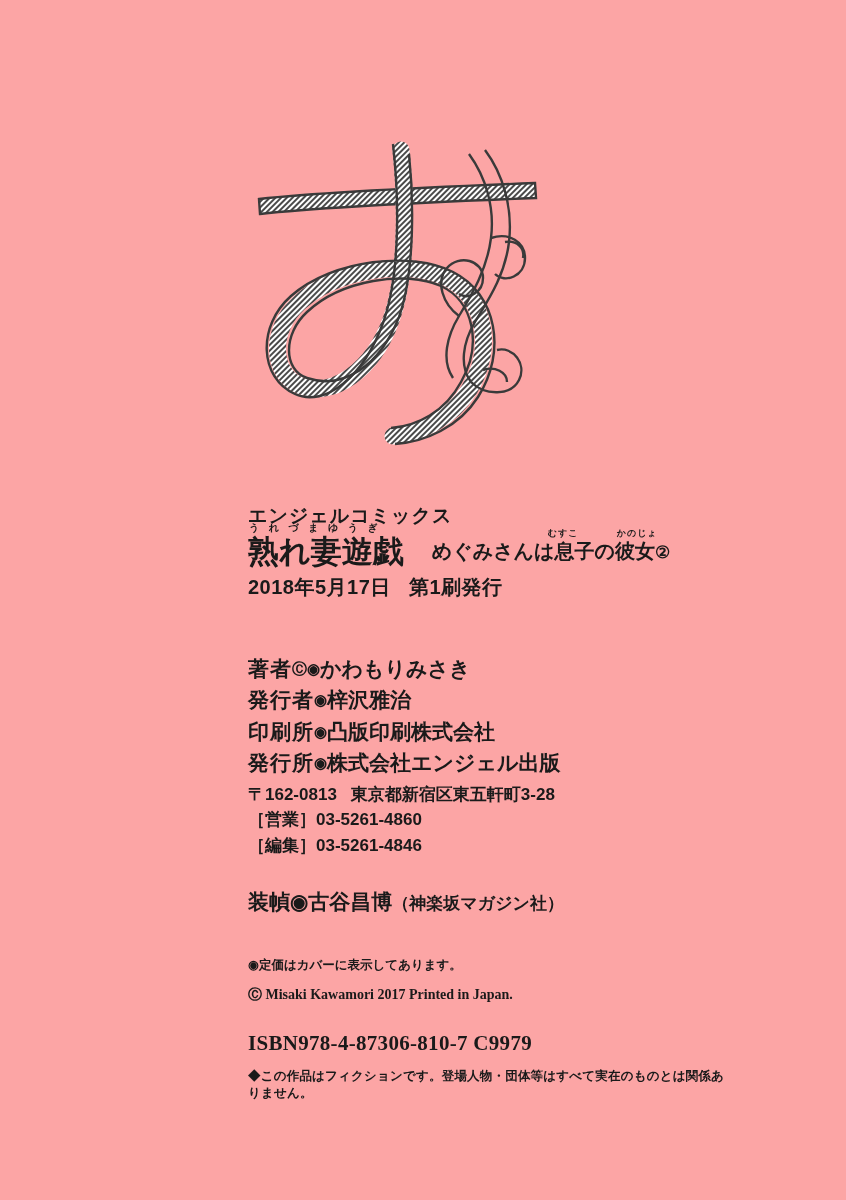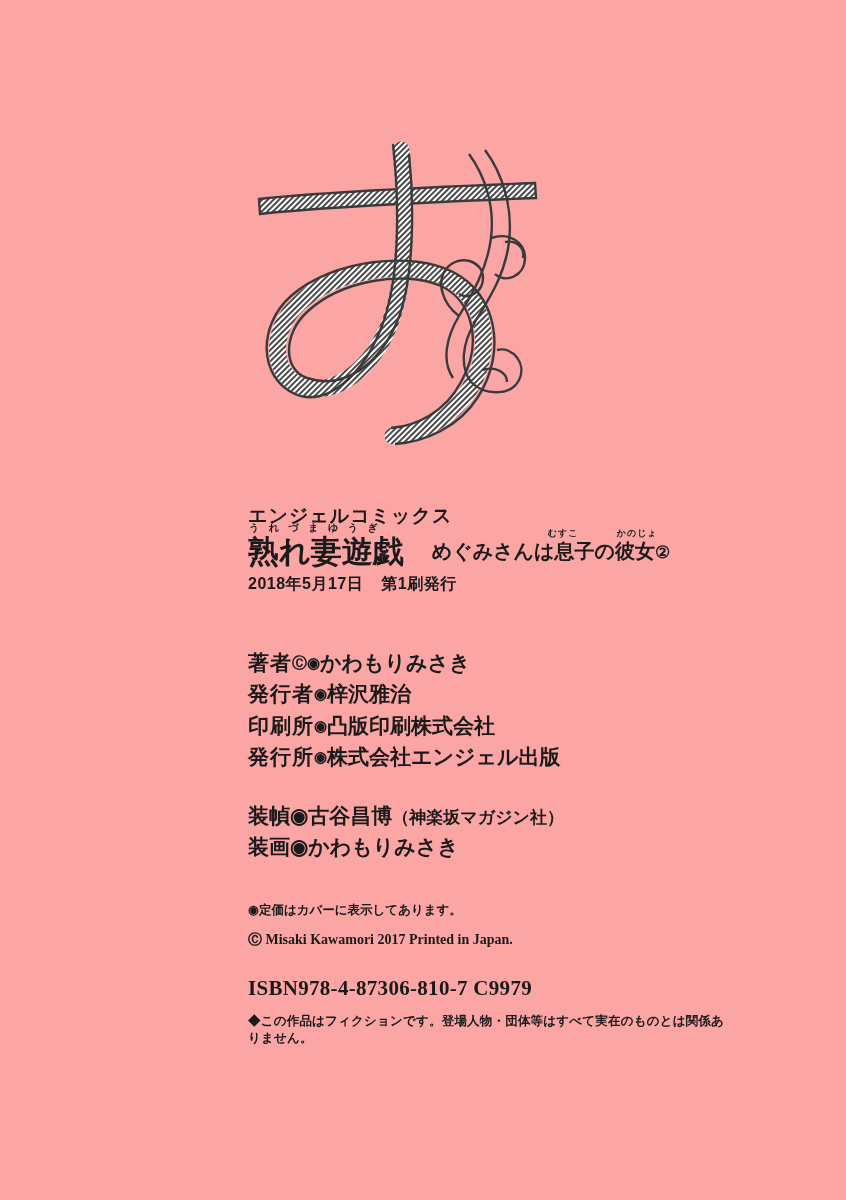--- a/index.html
+++ b/index.html
@@ -88,21 +88,21 @@
     letter-spacing: 1px;
   }
   .subtitle .rb1 { left: 116px; }
   .subtitle .rb2 { left: 185px; }
   .circled {
     font-size: 17px;
     font-weight: bold;
   }
 
   .pubdate {
-    font-size: 16px;
+    font-size: 20px;
     font-weight: bold;
     letter-spacing: 0.5px;
     margin-top: 6px;
   }
   .pubdate .gap { display: inline-block; width: 18px; }
 
   .credits {
     margin-top: 52px;
     font-size: 21px;
     line-height: 1.48;
@@ -245,27 +245,35 @@
         <span class="lbl">発行者</span><span class="mark">◉</span><span>梓沢雅治</span>
       </div>
       <div>
         <span class="lbl">印刷所</span><span class="mark">◉</span><span>凸版印刷株式会社</span>
       </div>
       <div>
         <span class="lbl">発行所</span><span class="mark">◉</span><span>株式会社エンジェル出版</span>
       </div>
     </div>
 
+    <div class="address">
+      <div>
+        <span>〒162-0813</span><span class="gap"></span><span>東京都新宿区東五軒町3-28</span>
+      </div>
+      <div>
+        <span>［営業］</span><span>03-5261-4860</span>
+      </div>
+      <div>
+        <span>［編集］</span><span>03-5261-4846</span>
+      </div>
+    </div>
 
     <div class="design">
       <div>
         <span class="lbl">装幀</span><span class="mark">◉</span><span>古谷昌博</span><span class="small">（神楽坂マガジン社）</span>
-      </div>
-      <div>
-        <span class="lbl">装画</span><span class="mark">◉</span><span>かわもりみさき</span>
       </div>
     </div>
 
     <div class="notes">
       <div class="blk">◉定価はカバーに表示してあります。</div>
       <div class="copyright">Ⓒ Misaki Kawamori 2017 Printed in Japan.</div>
     </div>
 
     <div class="isbn">ISBN978-4-87306-810-7  C9979</div>
 

